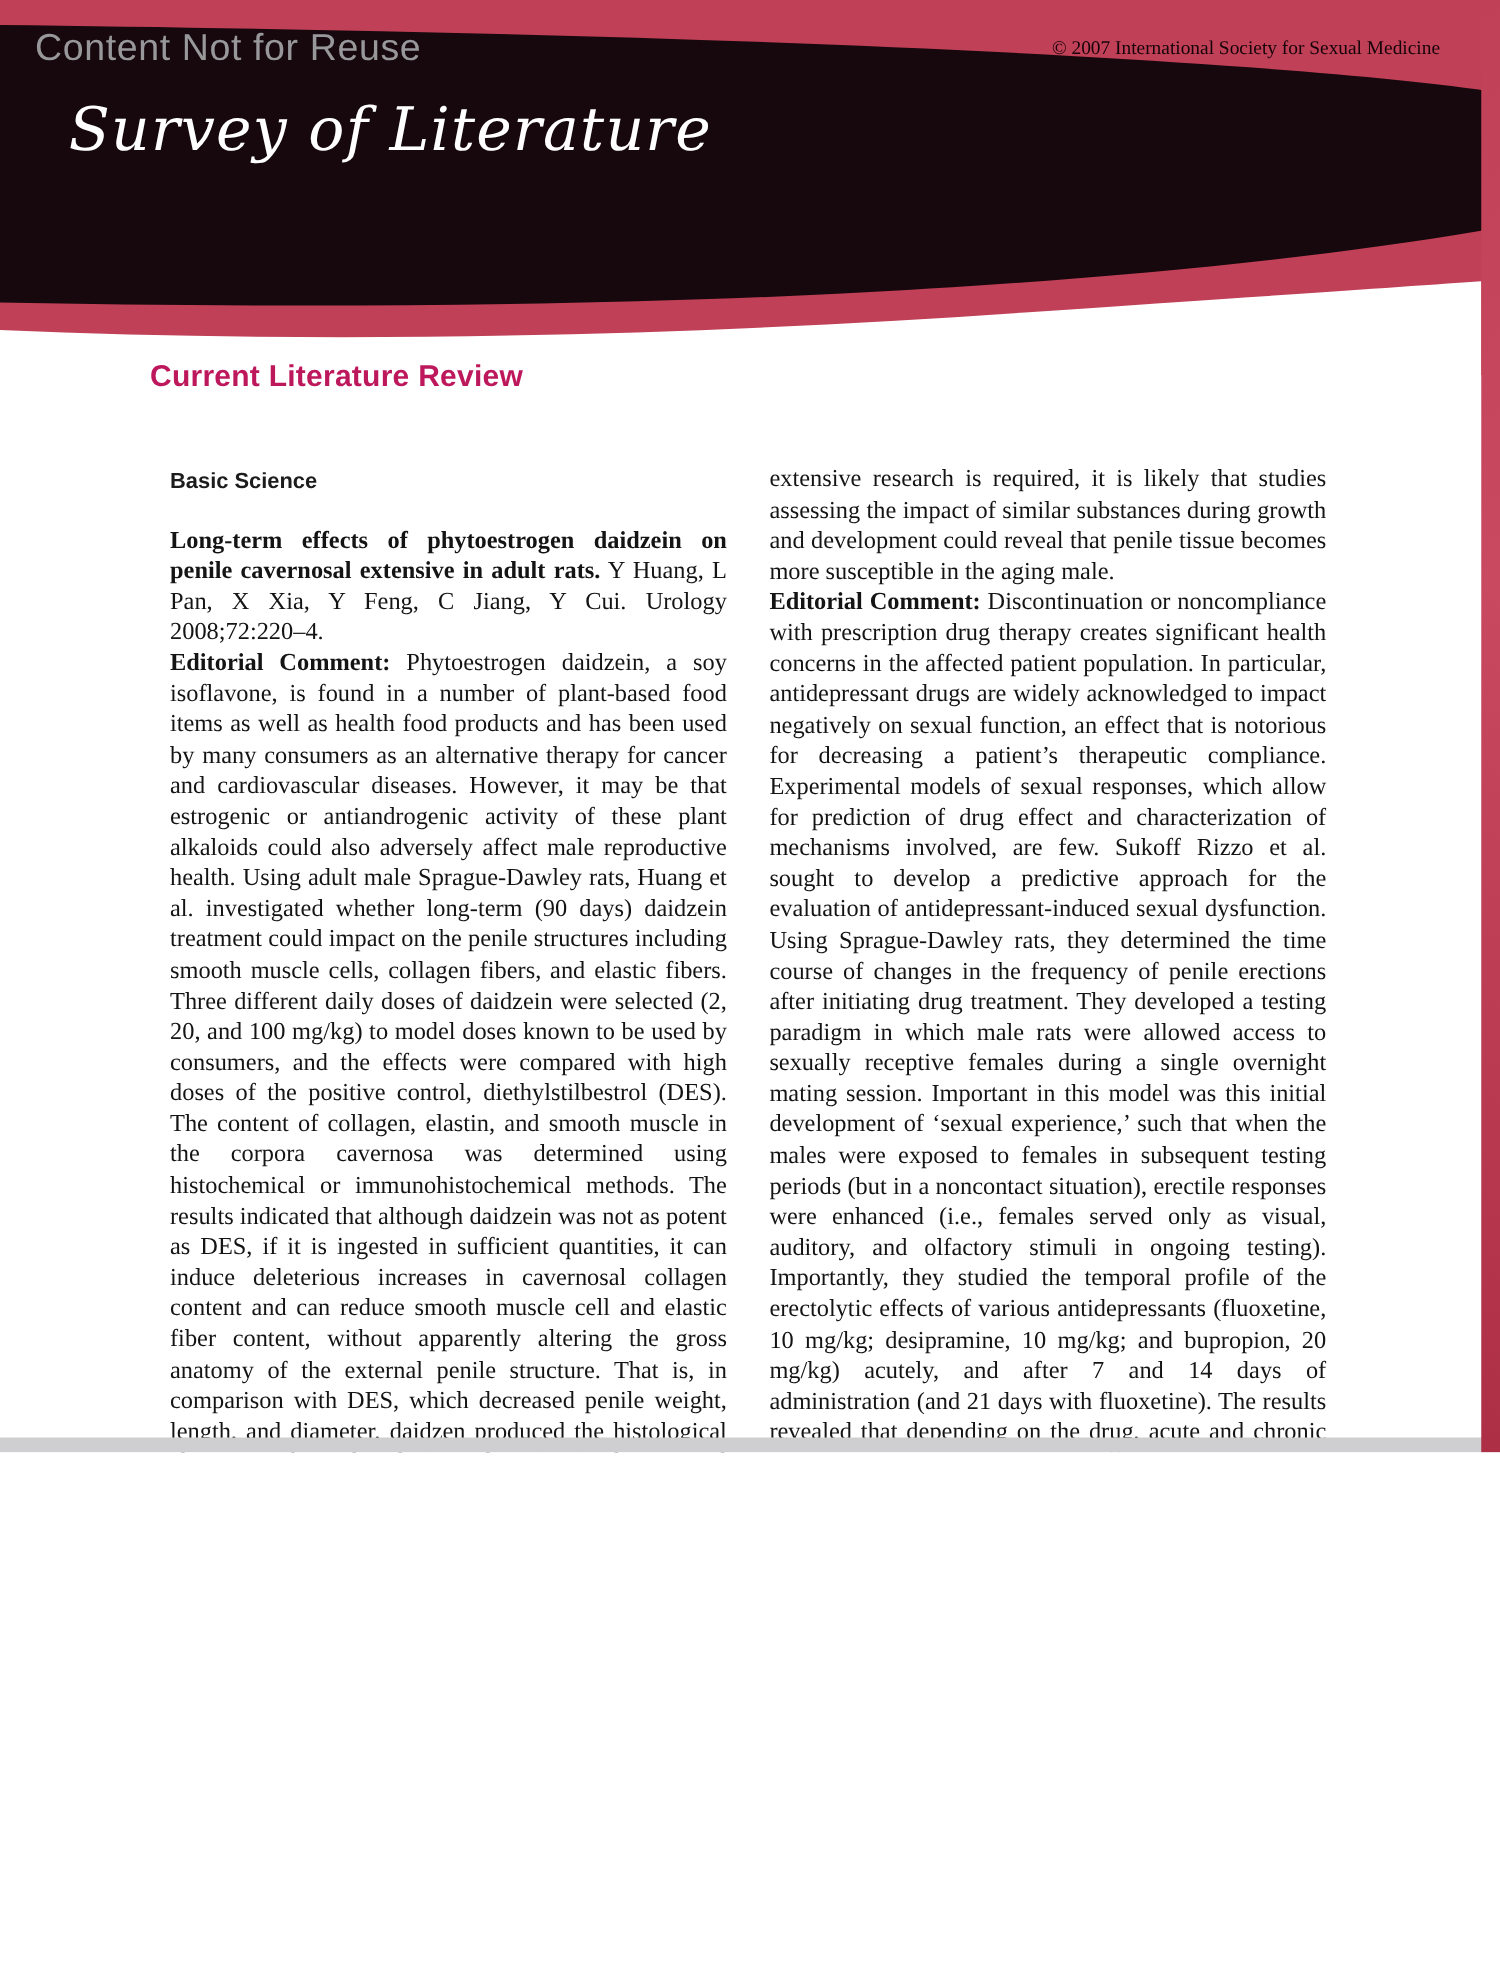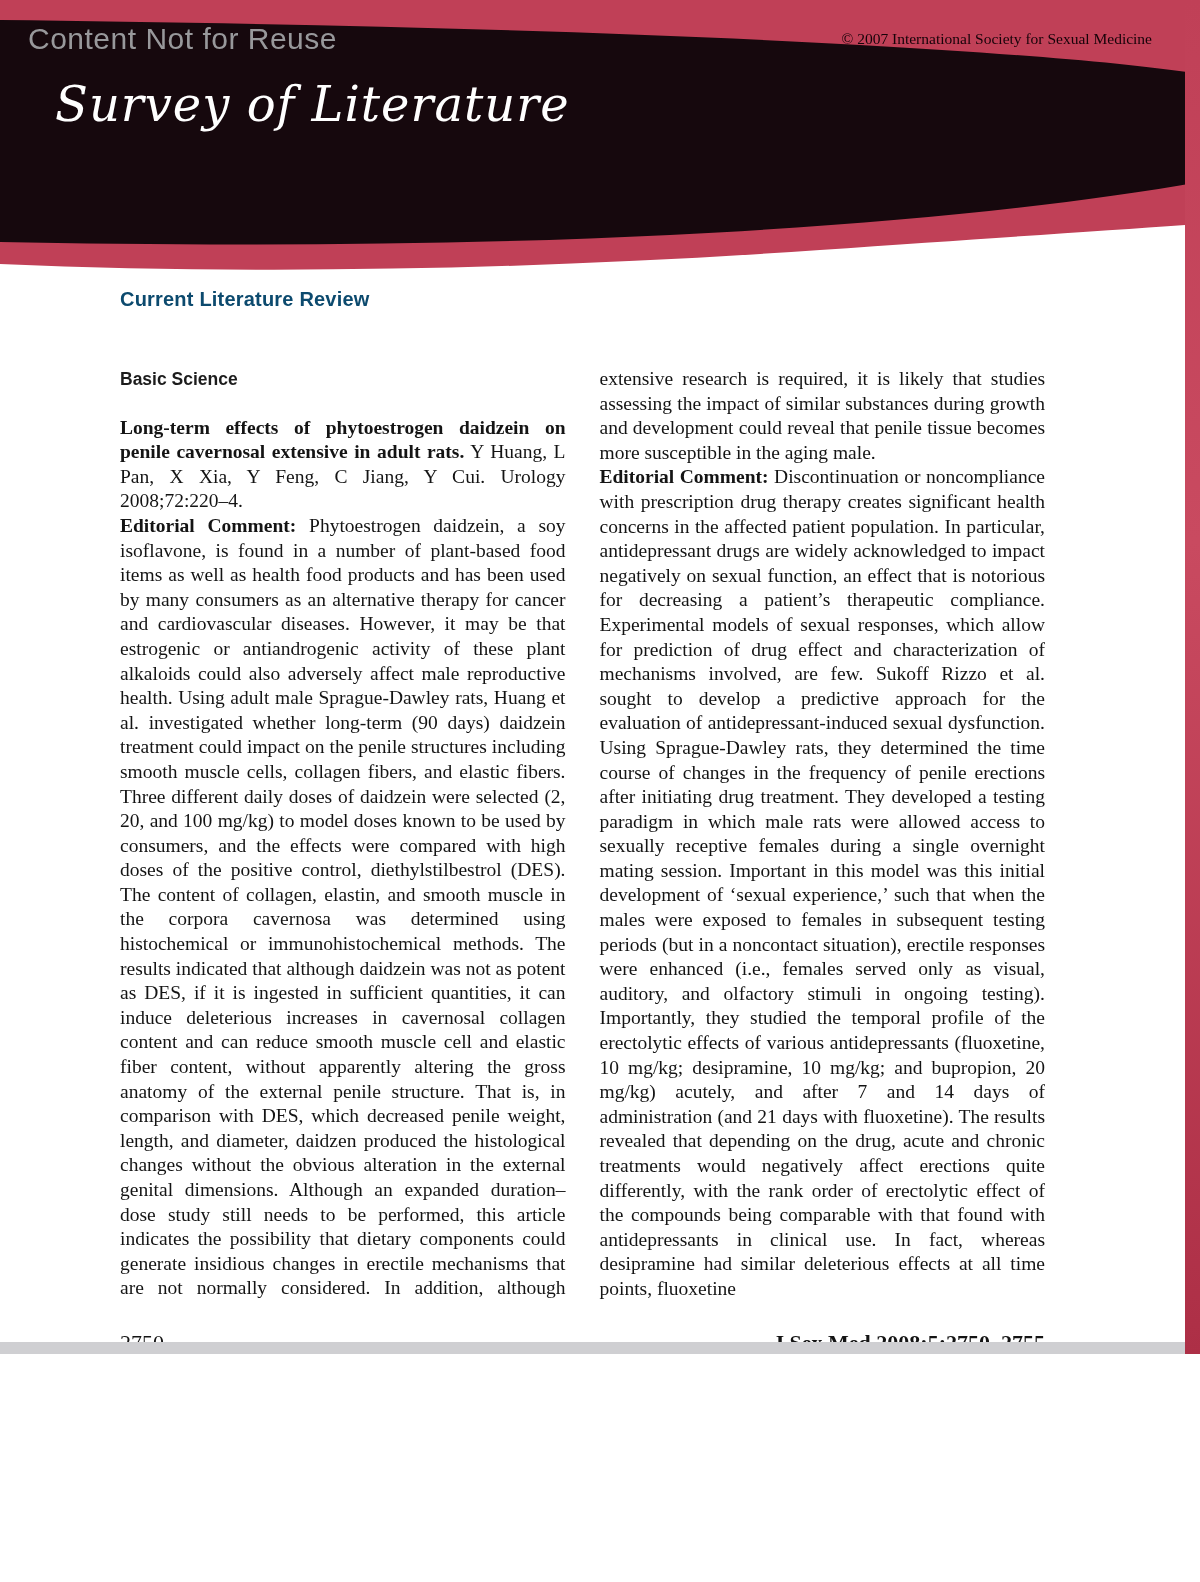--- a/index.html
+++ b/index.html
@@ -1,19 +1,19 @@
 <!DOCTYPE html>
 <html lang="en"><head>
 <meta charset="utf-8">
 <style>
   * { margin:0; padding:0; box-sizing:border-box; }
   html,body { background:#ffffff; }
   body { font-family:"Liberation Serif", serif; color:#161616; }
 
-  .page { position:relative; width:1200px; height:1354px; margin:0 auto; background:#ffffff; overflow:hidden; }
+  .page { position:relative; width:1200px; height:1162px; margin:0 auto; background:#ffffff; overflow:hidden; }
 
   .header-svg { position:absolute; top:0; left:0; display:block; }
 
   .right-strip { position:absolute; top:0; right:0; width:15px; height:100%;
                  background:linear-gradient(180deg,#c04057 0%,#c94a60 40%,#ad2f46 100%); }
 
   .bottom-strip { position:absolute; bottom:0; left:0; right:0; height:12px; background:#cfcfd2; }
 
   .watermark { position:absolute; top:22px; left:28px;
                font-family:"Liberation Sans", sans-serif; font-size:30px; color:#98989b; letter-spacing:0.5px; }
@@ -21,26 +21,26 @@
   .copyright { position:absolute; top:30px; right:48px;
                font-family:"Liberation Serif", serif; font-size:15.5px; color:#160309; }
 
   .banner-title { position:absolute; top:76px; left:55px;
                   font-family:"DejaVu Serif", serif; font-style:italic; font-weight:normal;
                   font-size:48px; color:#ffffff; letter-spacing:1px; }
 
   .content { position:absolute; top:270px; left:0; right:15px; padding-left:120px; }
 
   .page-title { font-family:"Liberation Sans", sans-serif; font-weight:bold;
-                font-size:20px; color:#0c4a6e; margin-top:18px; letter-spacing:0.2px; }
+                font-size:24px; color:#be185d; margin-top:18px; letter-spacing:0.2px; }
 
   .columns { margin-top:56px; width:925px;
              column-count:2; column-gap:34px; column-fill:balance;
              text-align:justify; font-size:19.5px; line-height:24.6px; color:#141414;
-             hyphens:auto; }
+             hyphens:auto;margin-left:16px; }
 
   .section { font-family:"Liberation Sans", sans-serif; font-weight:bold;
              font-size:17.5px; color:#1c1c1c; margin-bottom:24px; text-align:left; }
 
   .article-head { margin:0; }
   .article-head b { font-weight:bold; }
   .article-head.second { margin-top:6px; break-inside:avoid; }
 
   .article-body { margin:0; }
   .article-body b { font-weight:bold; }

